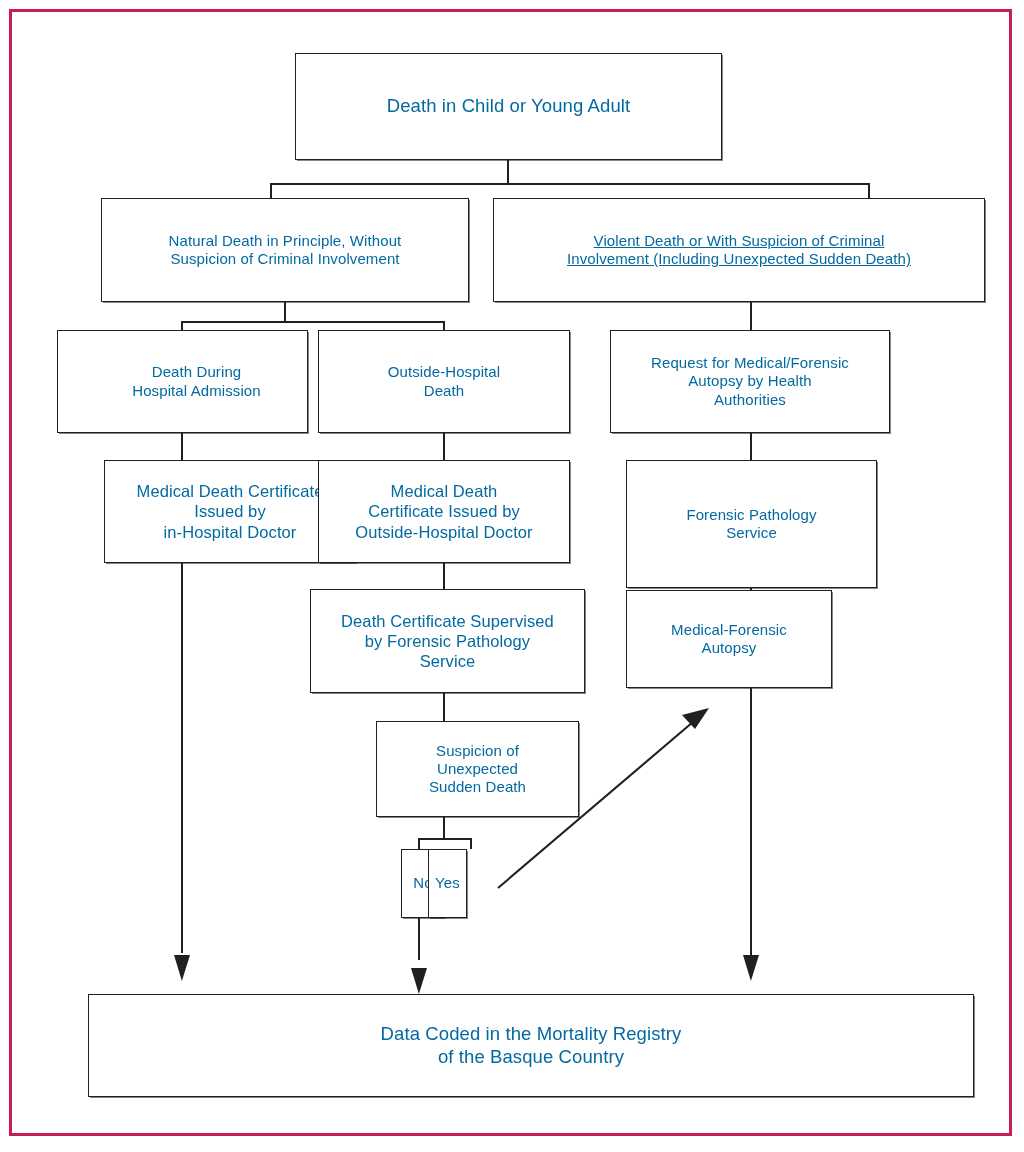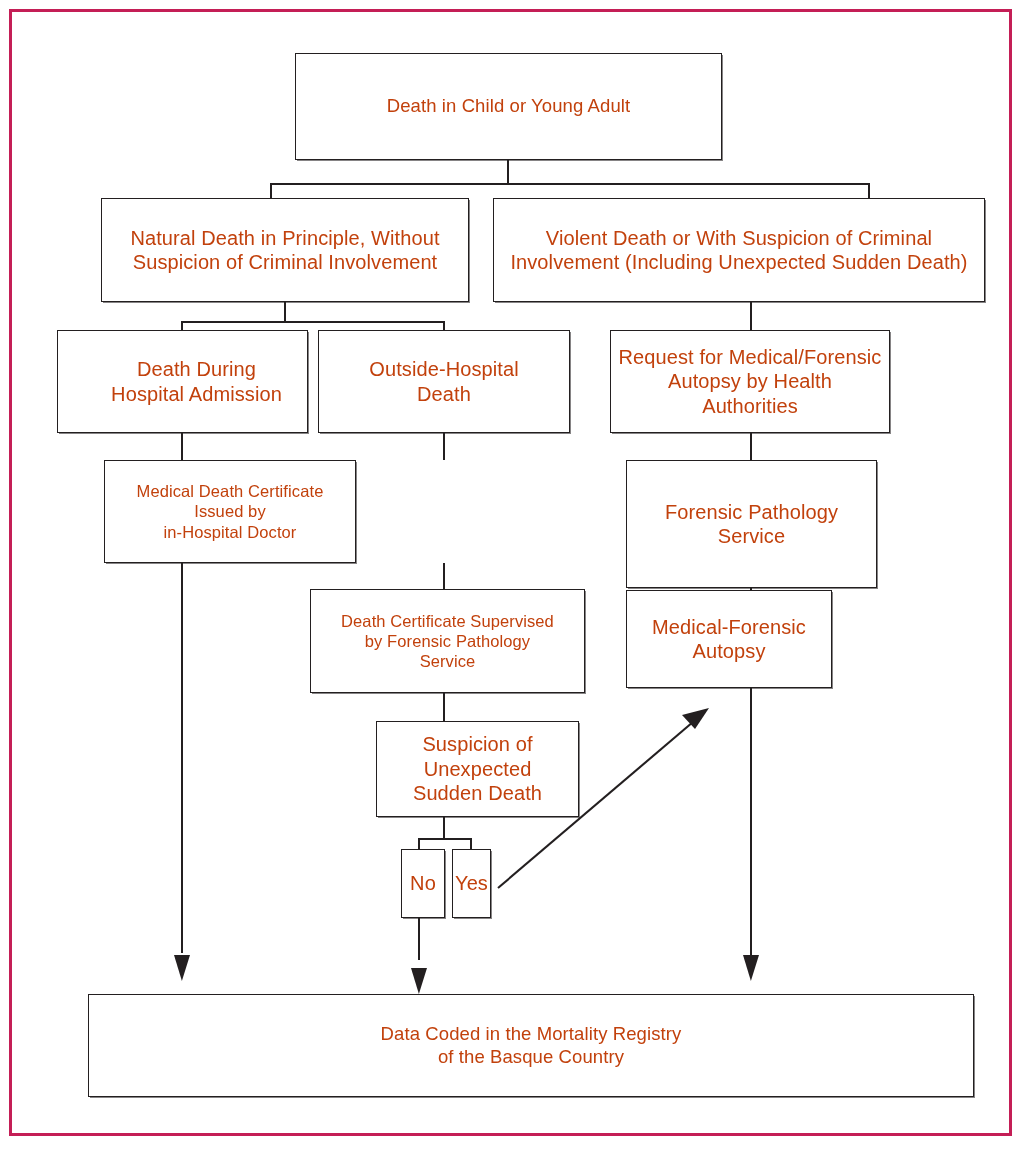--- a/index.html
+++ b/index.html
@@ -33,32 +33,32 @@
   }
   .node{
     position:absolute;
     box-sizing:border-box;
     border:1.6px solid #231f20;
     background:#ffffff;
     display:flex;
     align-items:center;
     justify-content:center;
     text-align:center;
-    color:#c2410c;
+    color:#0369a1;
     line-height:1.22;
     letter-spacing:.1px;
     box-shadow:1.5px 1.5px 0 -0.5px rgba(35,31,32,.55);
   }
   .node .lbl{
     display:block;
     padding:0 6px;
     white-space:pre-line;
   }
   .f18{font-size:18.5px;}
-  .f17{font-size:20px;}
+  .f17{font-size:15px;}
   .f16{font-size:16.5px;}
   .line{
     position:absolute;
     background:#231f20;
   }
   .vline{width:1.8px;}
   .hline{height:1.8px;}
   svg.arrows{
     position:absolute;left:0;top:0;
     width:1024px;height:1152px;
@@ -120,21 +120,21 @@
 
     <div class="node f18" style="left:295px;top:53px;width:427px;height:107px;">
       <span class="lbl">Death in Child or Young Adult</span>
     </div>
 
     <div class="node f17" style="left:101px;top:198px;width:368px;height:104px;">
       <span class="lbl">Natural Death in Principle, Without
 Suspicion of Criminal Involvement</span>
     </div>
 
-    <div class="node f17" style="left:493px;top:198px;width:492px;height:104px;">
+    <div class="node f17" style="left:493px;top:198px;width:492px;height:104px;text-decoration:underline;">
       <span class="lbl">Violent Death or With Suspicion of Criminal
 Involvement (Including Unexpected Sudden Death)</span>
     </div>
 
     <div class="node f17" style="left:57px;top:330px;width:251px;height:103px;padding-left:28px;">
       <span class="lbl">Death During
 Hospital Admission</span>
     </div>
 
     <div class="node f17" style="left:318px;top:330px;width:252px;height:103px;">
@@ -147,20 +147,25 @@
 Autopsy by Health
 Authorities</span>
     </div>
 
     <div class="node f16" style="left:56px;top:460px;width:252px;height:103px;margin-left:48px;">
       <span class="lbl">Medical Death Certificate
 Issued by
 in-Hospital Doctor</span>
     </div>
 
+    <div class="node f16" style="left:318px;top:460px;width:252px;height:103px;">
+      <span class="lbl">Medical Death
+Certificate Issued by
+Outside-Hospital Doctor</span>
+    </div>
 
     <div class="node f17" style="left:626px;top:460px;width:251px;height:128px;">
       <span class="lbl">Forensic Pathology
 Service</span>
     </div>
 
     <div class="node f16" style="left:310px;top:589px;width:275px;height:104px;">
       <span class="lbl">Death Certificate Supervised
 by Forensic Pathology
 Service</span>
@@ -174,21 +179,21 @@
     <div class="node f17" style="left:344px;top:721px;width:203px;height:96px;margin-left:32px;">
       <span class="lbl">Suspicion of
 Unexpected
 Sudden Death</span>
     </div>
 
     <div class="node f17" style="left:401px;top:849px;width:44px;height:69px;">
       <span class="lbl">No</span>
     </div>
 
-    <div class="node f17" style="left:452px;top:849px;width:39px;height:69px;">
+    <div class="node f17" style="left:428px;top:849px;width:39px;height:69px;">
       <span class="lbl">Yes</span>
     </div>
 
     <div class="node f18" style="left:88px;top:994px;width:886px;height:103px;">
       <span class="lbl">Data Coded in the Mortality Registry
 of the Basque Country</span>
     </div>
 
   </div>
 </div>

